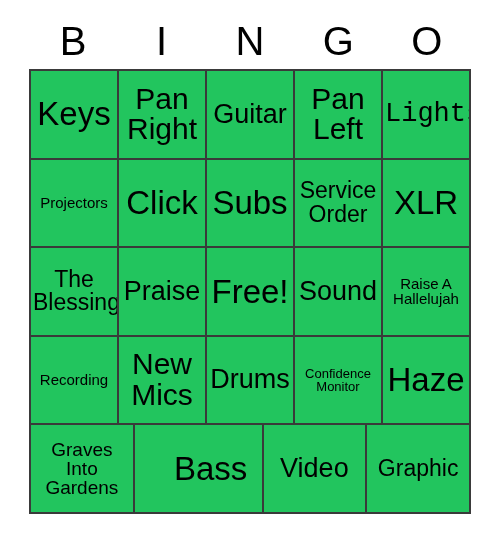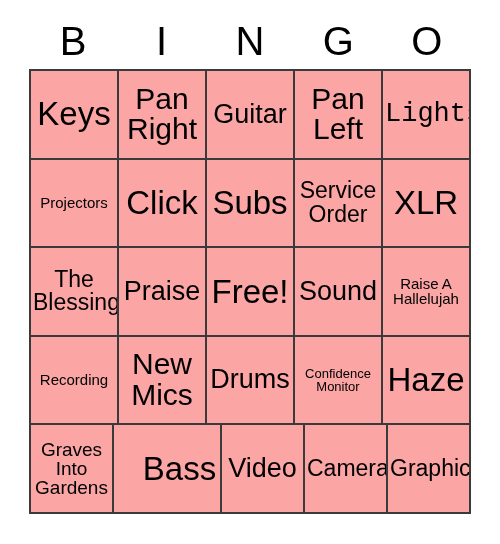--- a/index.html
+++ b/index.html
@@ -65,21 +65,21 @@
   .cell {
     flex: 1 1 0;
     box-sizing: border-box;
     border-right: 2px solid #3a3a3a;
     border-bottom: 2px solid #3a3a3a;
     display: flex;
     align-items: center;
     justify-content: center;
     text-align: center;
     overflow: hidden;
-    background: #fca5a5;
+    background: #22c55e;
     padding: 0 2px;
   }
   .cell-text {
     display: block;
     width: 100%;
     line-height: 1.02;
     word-break: normal;
     white-space: pre-line;
   }
 
@@ -202,21 +202,18 @@
 Into
 Gardens</span>
         </div>
       <div class="cell fs-xxl" style="border-color: rgb(58, 58, 58); padding-left: 27px;">
           <span class="cell-text">Bass</span>
         </div>
       <div class="cell fs-lg" style="border-color: rgb(58, 58, 58);">
           <span class="cell-text">Video</span>
         </div>
       <div class="cell fs-md" style="border-color: rgb(58, 58, 58);">
-          <span class="cell-text">Camera</span>
-        </div>
-      <div class="cell fs-md" style="border-color: rgb(58, 58, 58);">
           <span class="cell-text">Graphic</span>
         </div>
     </div>
 
   </div>
 </div>
 
 </body></html>

